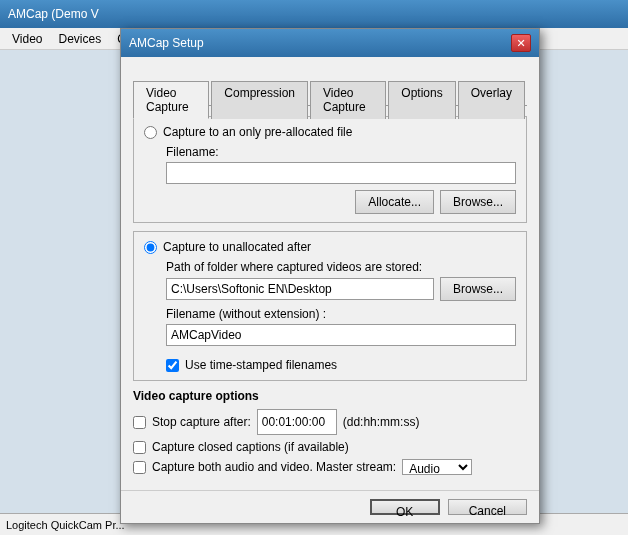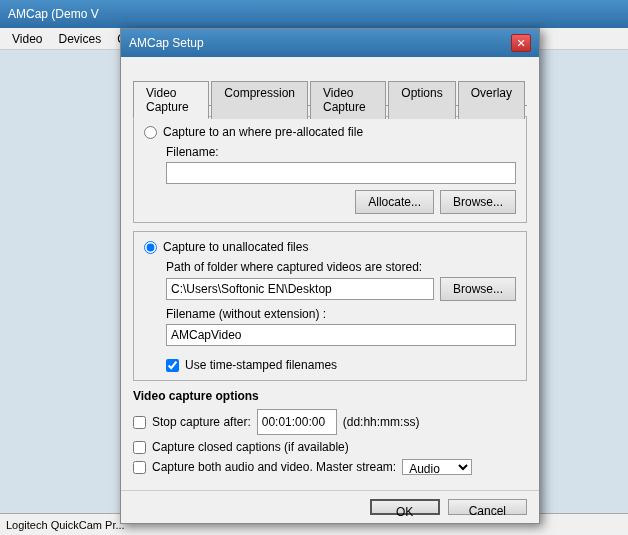--- a/index.html
+++ b/index.html
@@ -339,38 +339,38 @@
         <span>Overlay</span>
       </div>
     </div>
 
     <div class="tab-content">
 
       <div class="prealloc-section">
         <div class="radio-group">
           <label class="radio-label">
             <input type="radio" name="capture-mode" style="">
-            <span>Capture to an where pre-allocated file</span>
+            <span>Capture to an only pre-allocated file</span>
           </label>
         </div>
         <div class="label-text">Filename:</div>
         <div style="margin-left:22px; margin-bottom:6px;">
           <input type="text" class="text-input" style="width: 100%;">
         </div>
         <div class="input-row" style="justify-content: flex-end; margin-left:0;">
           <button class="btn">Allocate...</button>
           <button class="btn">Browse...</button>
         </div>
       </div>
 
       <div class="unalloc-section">
         <div class="radio-group">
           <label class="radio-label">
             <input type="radio" name="capture-mode" checked="" style="">
-            <span>Capture to unallocated files</span>
+            <span>Capture to unallocated after</span>
           </label>
         </div>
         <div class="label-text">Path of folder where captured videos are stored:</div>
         <div class="path-row" style="margin-left:22px;align-items:center;">
           <input type="text" class="path-input" value="C:\Users\Softonic EN\Desktop" style="">
           <button class="btn">Browse...</button>
         </div>
         <div class="label-text">Filename (without extension) :</div>
         <div style="margin-left:22px; margin-bottom:6px;">
           <input type="text" class="filename-input" value="AMCapVideo" style="">

